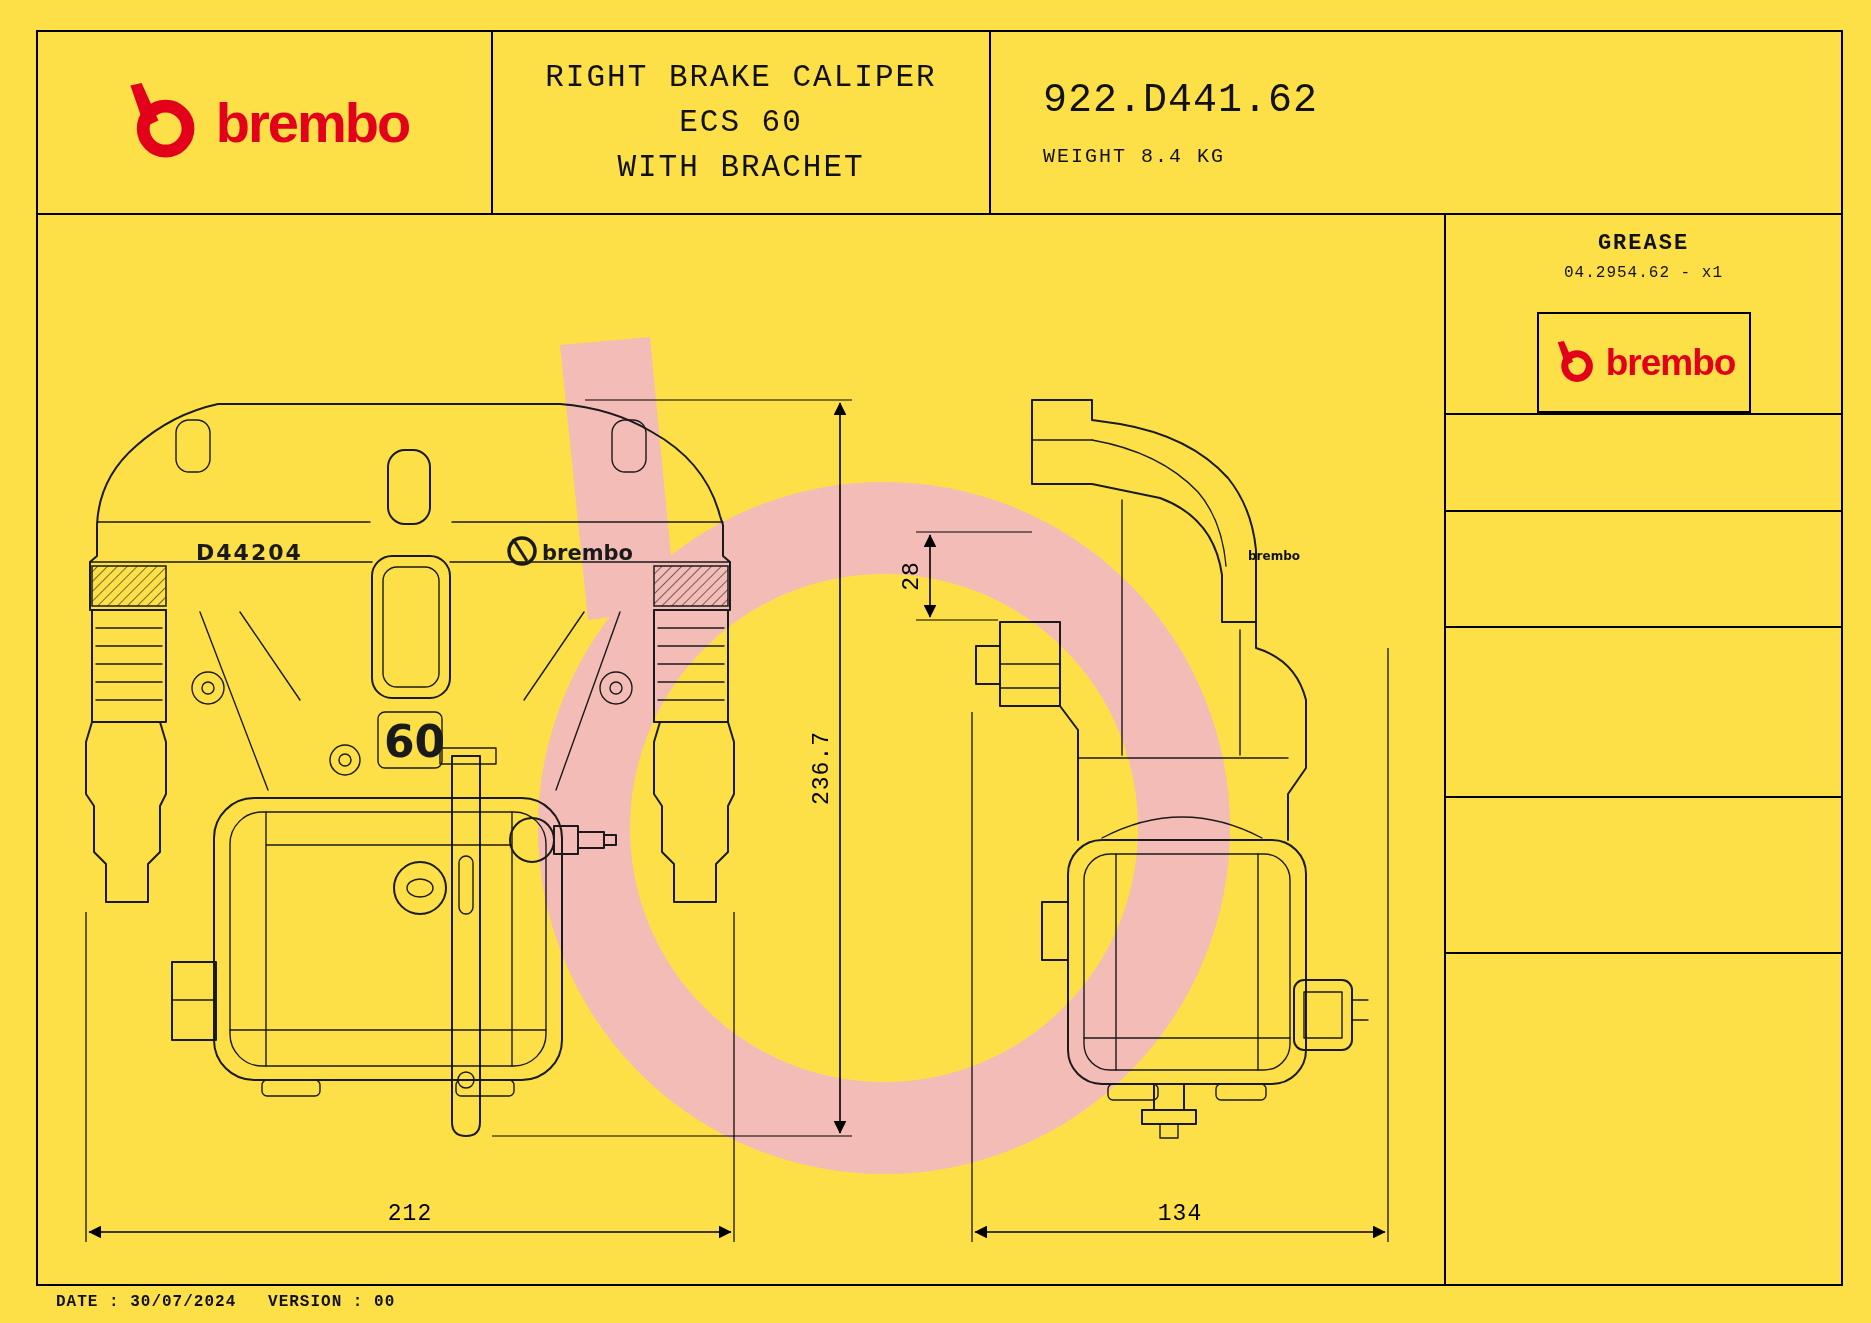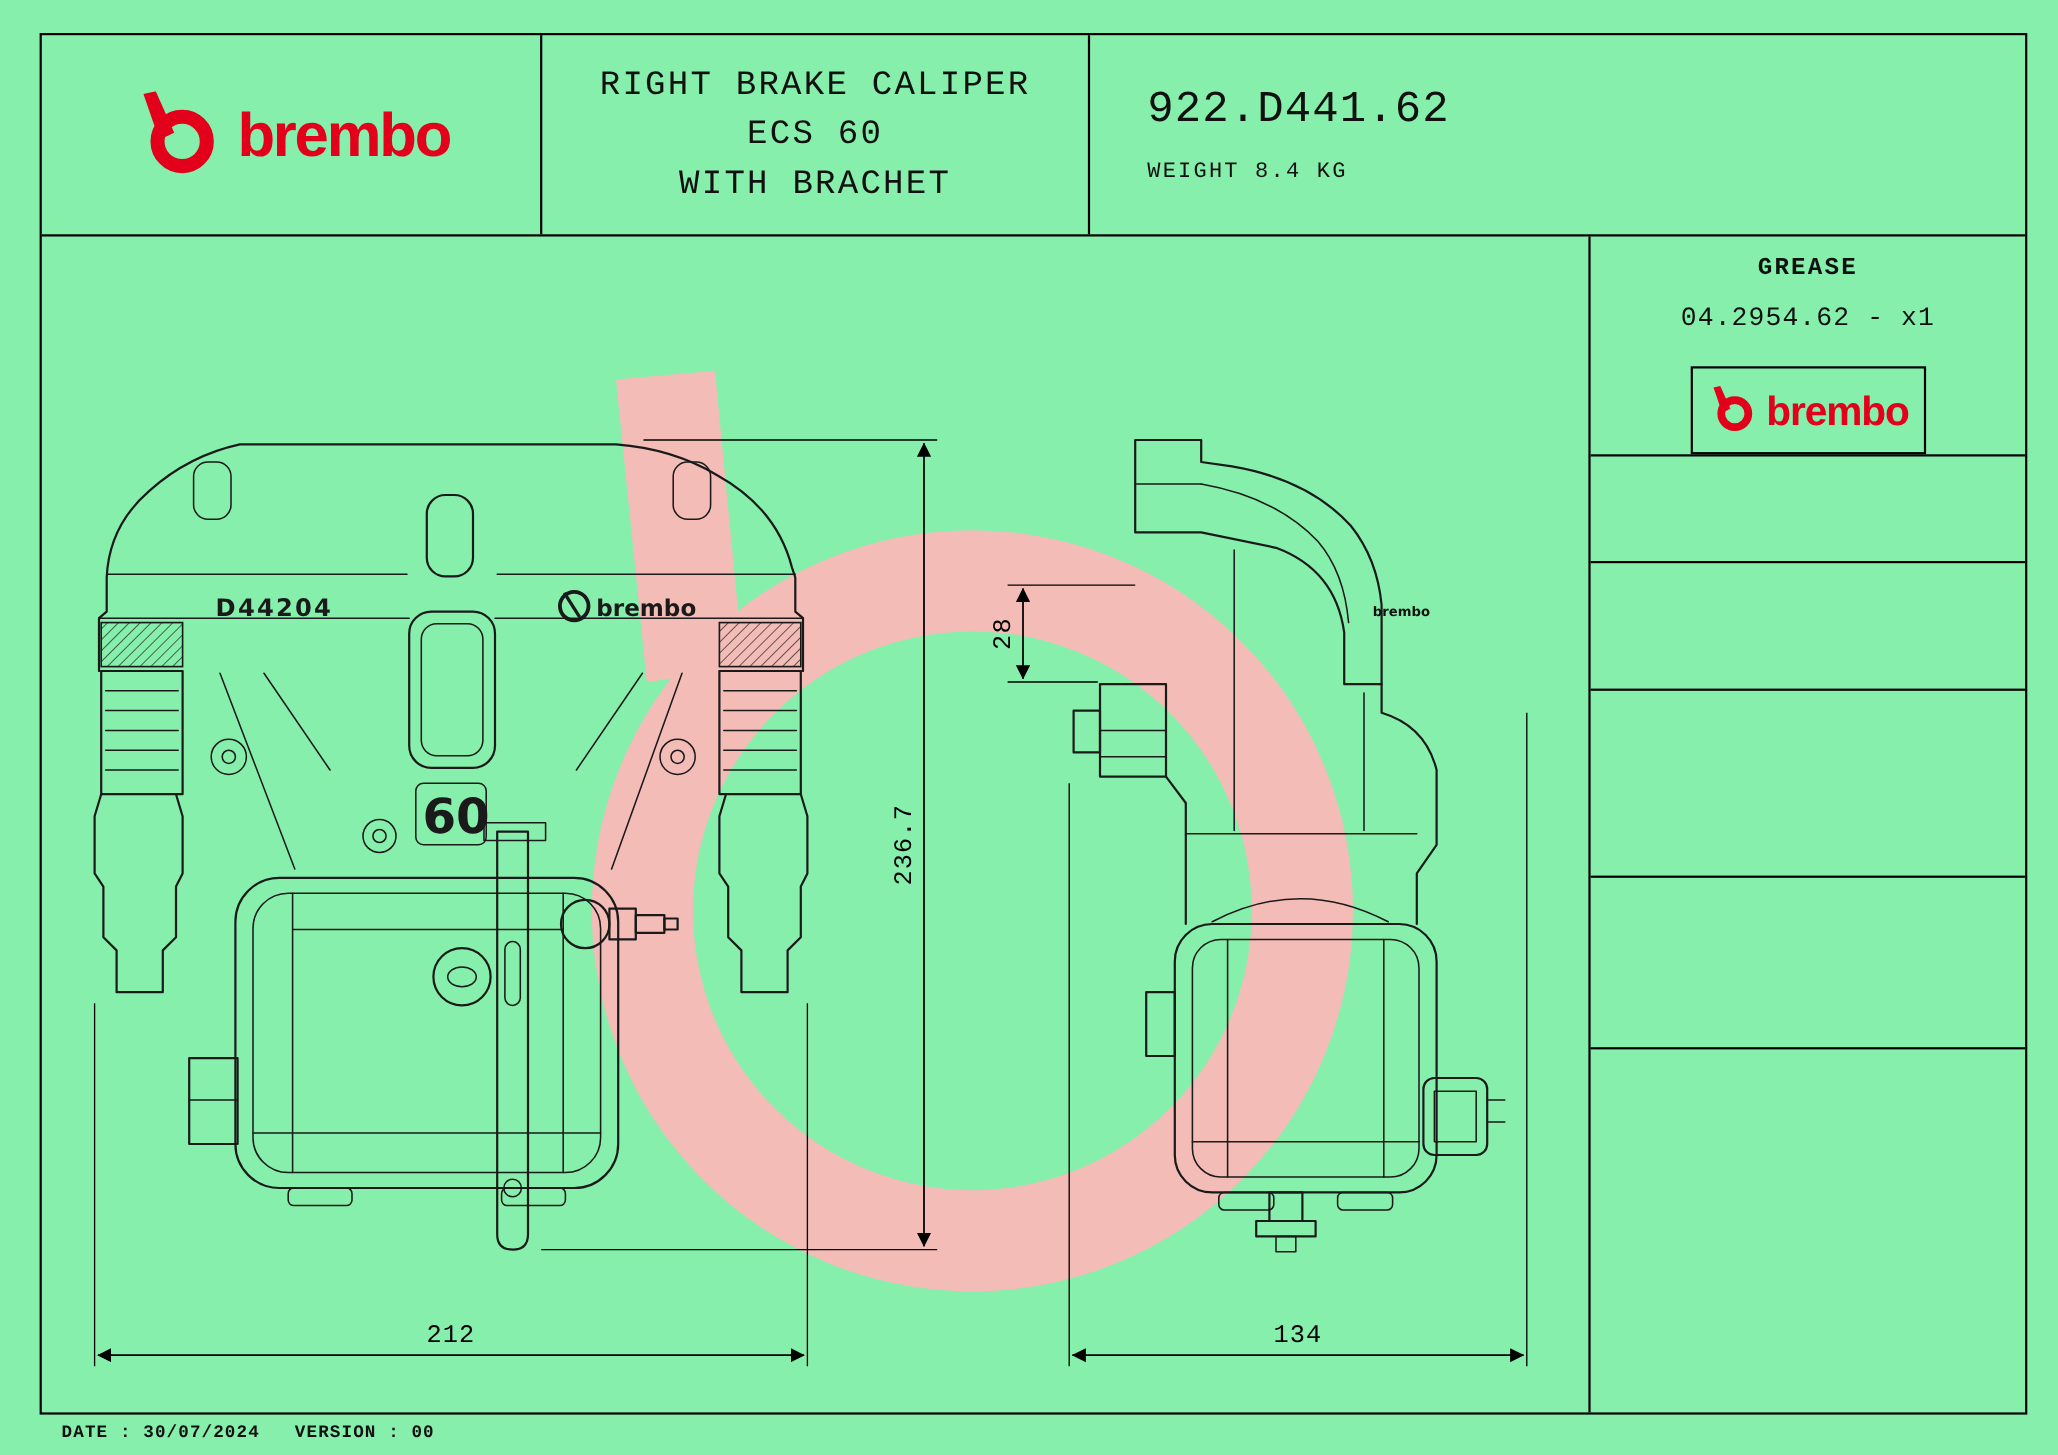--- a/index.html
+++ b/index.html
@@ -5,21 +5,21 @@
   * { margin:0; padding:0; box-sizing:border-box; }
   html,body { background:#ffffff; }
   body {
     width:1871px; height:1323px;
     font-family:"Liberation Mono", monospace;
     color:#111;
     position:relative;
     --red:#e2001a;
     --pink:#f3bcb7;
   }
-  .sheet { position:absolute; inset:0; background:#86efac; overflow:hidden; }
+  .sheet { position:absolute; inset:0; background:#fde047; overflow:hidden; }
 
   .frame {
     position:absolute; left:36px; top:30px; width:1807px; height:1256px;
     border:2.5px solid #000;
   }
 
   
   .header {
     position:absolute; left:0; top:0; width:100%; height:183px;
     border-bottom:2.5px solid #000; display:flex;
@@ -46,21 +46,21 @@
   }
   .srow { border-bottom:2.5px solid #000; }
   .srow.r1 { height:200px; display:flex; flex-direction:column; align-items:center; padding-top:16px; }
   .srow.r2 { height:97px; }
   .srow.r3 { height:116px; }
   .srow.r4 { height:170px; }
   .srow.r5 { height:156px; }
   .srow.r6 { flex:1; border-bottom:none; }
 
   .grease-title { font-size:22px; font-weight:700; letter-spacing:2px; }
-  .grease-code  { font-size:24px; margin-top:20px; letter-spacing:1px; }
+  .grease-code  { font-size:16px; margin-top:8px; letter-spacing:1px; }
   .logo-box {
     margin-top:30px; width:214px; height:122px; border:2.5px solid #000;
     display:flex; align-items:center; justify-content:center; gap:10px;
   }
   .logo-box .wordmark {
     font-family:"Liberation Sans", sans-serif; font-weight:700;
     font-size:37px; letter-spacing:-1px; color:var(--red); line-height:1;
   }
 
   

